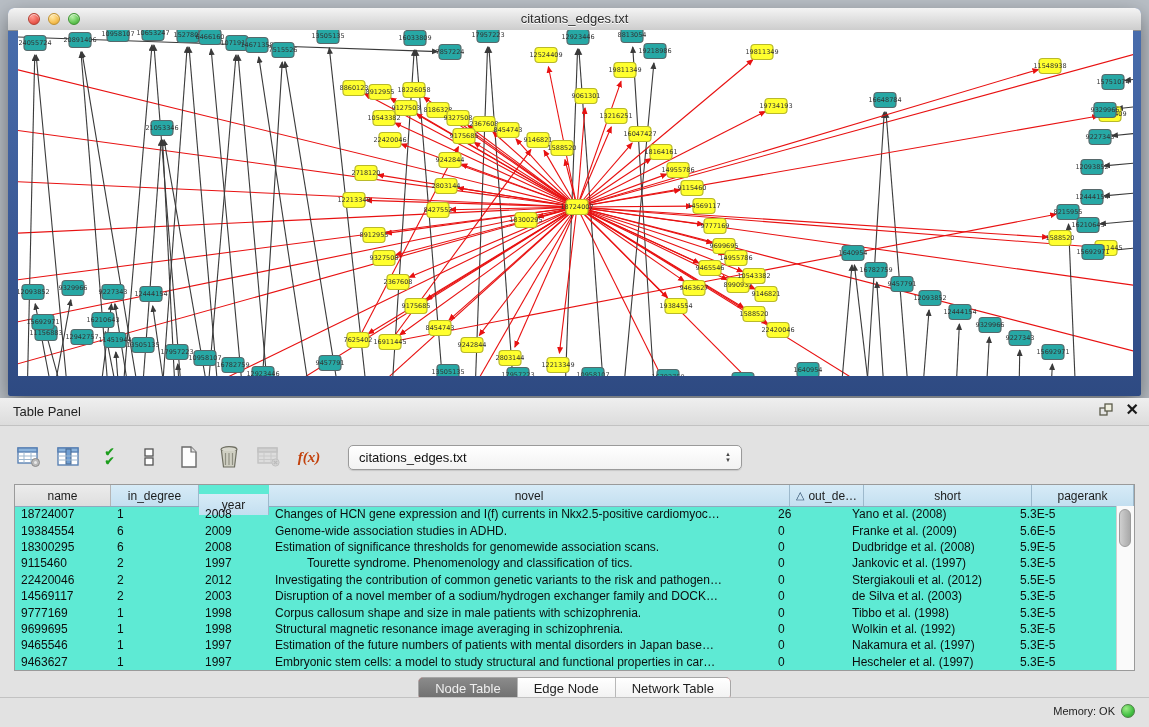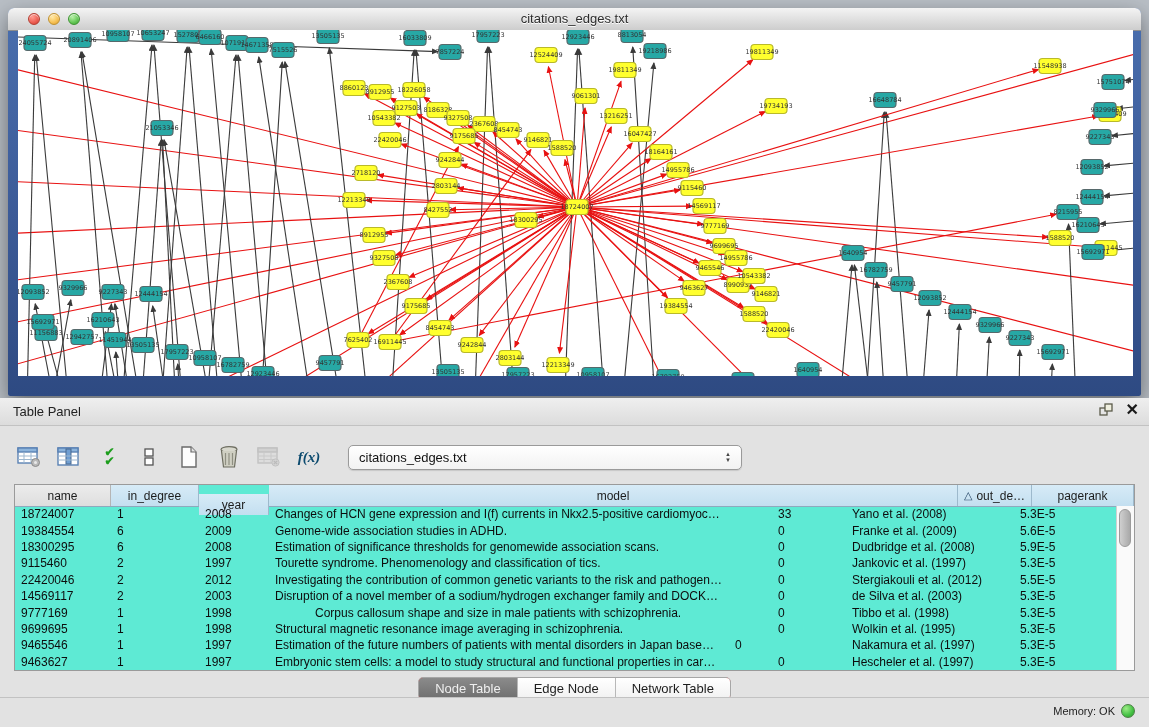--- a/index.html
+++ b/index.html
@@ -29,21 +29,21 @@
     background:linear-gradient(180deg,#efefef,#dcdcdc);border-bottom:1px solid #c2c2c2;}
   .panel-header .ph-title{position:absolute;left:13px;top:6px;font-size:13px;color:#222;}
   .ph-icons{position:absolute;right:10px;top:4px;display:flex;gap:12px;align-items:center;}
   .float-ic{width:16px;height:16px;display:inline-block;}
   .close-ic{font-size:16px;font-weight:bold;color:#1a1a1a;line-height:16px;cursor:default;}
 
   .panel-body{position:absolute;left:0;top:27px;right:0;bottom:29px;}
   .toolbar{position:absolute;left:14px;top:16px;height:32px;display:flex;align-items:center;gap:10px;}
   .tbtn{width:30px;height:28px;display:flex;align-items:center;justify-content:center;border-radius:3px;}
   .tbtn.disabled{opacity:.45;}
-  .fx{font-family:"Liberation Serif",serif;font-style:italic;font-weight:bold;font-size:15px;color:#0c4a6e;}
+  .fx{font-family:"Liberation Serif",serif;font-style:italic;font-weight:bold;font-size:15px;color:#c2410c;}
   .checks{color:#1d9e1d;font-size:12px;line-height:9px;font-weight:bold;letter-spacing:-1px;}
   .combo{margin-left:14px;width:392px;height:23px;border:1px solid #9a9a9a;border-radius:5px;
     background:linear-gradient(180deg,#ffffff,#f2f2f2);display:flex;align-items:center;
     box-shadow:inset 0 1px 0 #fff,0 1px 1px rgba(0,0,0,.12);}
   .combo .val{flex:1;font-size:13px;color:#111;padding-left:10px;}
   .combo .ud{width:18px;text-align:center;color:#444;font-size:6px;line-height:6px;padding-right:4px;}
 
   .table-box{position:absolute;left:14px;top:59px;width:1121px;height:187px;
     border:1px solid #9a9a9a;background:#5eead4;box-sizing:border-box;overflow:hidden;}
   .thead{display:flex;height:21px;border-bottom:1px solid #8fa9bd;}
@@ -755,37 +755,40 @@
             <div class="th plain" style="width: 96px;">
               <span>name</span>
             </div>
             <div class="th" style="width: 88px;">
               <span>in_degree</span>
             </div>
             <div class="th" style="width: 70px; margin-top: 9px;">
               <span>year</span>
             </div>
             <div class="th" style="flex: 1 1 0%;">
-              <span>model</span>
+              <span>novel</span>
             </div>
             <div class="th" style="width: 74px;">
               <span class="sort">△</span>
               <span>out_de…</span>
+            </div>
+            <div class="th" style="width: 168px;">
+              <span>short</span>
             </div>
             <div class="th" style="width: 102px;">
               <span>pagerank</span>
             </div>
           </div>
         <div class="tbody" id="tbody">
             <div class="tr">
               <div class="td" style="width: 96px;">18724007</div>
               <div class="td" style="width: 88px;">1</div>
               <div class="td" style="width: 70px;">2008</div>
               <div class="td" style="flex: 1 1 0%;">Changes of HCN gene expression and I(f) currents in Nkx2.5-positive cardiomyoc…</div>
-              <div class="td" style="width: 74px;">33</div>
+              <div class="td" style="width: 74px;">26</div>
               <div class="td" style="width: 168px;">Yano et al. (2008)</div>
               <div class="td" style="width: 102px;">5.3E-5</div>
             </div>
             <div class="tr">
               <div class="td" style="width: 96px;">19384554</div>
               <div class="td" style="width: 88px;">6</div>
               <div class="td" style="width: 70px;">2009</div>
               <div class="td" style="flex: 1 1 0%;">Genome-wide association studies in ADHD.</div>
               <div class="td" style="width: 74px;">0</div>
               <div class="td" style="width: 168px;">Franke et al. (2009)</div>
@@ -797,21 +800,21 @@
               <div class="td" style="width: 70px;">2008</div>
               <div class="td" style="flex: 1 1 0%;">Estimation of significance thresholds for genomewide association scans.</div>
               <div class="td" style="width: 74px;">0</div>
               <div class="td" style="width: 168px;">Dudbridge et al. (2008)</div>
               <div class="td" style="width: 102px;">5.9E-5</div>
             </div>
             <div class="tr">
               <div class="td" style="width: 96px;">9115460</div>
               <div class="td" style="width: 88px;">2</div>
               <div class="td" style="width: 70px;">1997</div>
-              <div class="td" style="flex: 1 1 0%;">Tourette syndrome. Phenomenology and classification of tics.</div>
+              <div class="td" style="flex: 1 1 0%; margin-left: 32px;">Tourette syndrome. Phenomenology and classification of tics.</div>
               <div class="td" style="width: 74px;">0</div>
               <div class="td" style="width: 168px;">Jankovic et al. (1997)</div>
               <div class="td" style="width: 102px;">5.3E-5</div>
             </div>
             <div class="tr">
               <div class="td" style="width: 96px;">22420046</div>
               <div class="td" style="width: 88px;">2</div>
               <div class="td" style="width: 70px;">2012</div>
               <div class="td" style="flex: 1 1 0%;">Investigating the contribution of common genetic variants to the risk and pathogen…</div>
               <div class="td" style="width: 74px;">0</div>
@@ -824,41 +827,41 @@
               <div class="td" style="width: 70px;">2003</div>
               <div class="td" style="flex: 1 1 0%;">Disruption of a novel member of a sodium/hydrogen exchanger family and DOCK…</div>
               <div class="td" style="width: 74px;">0</div>
               <div class="td" style="width: 168px;">de Silva et al. (2003)</div>
               <div class="td" style="width: 102px;">5.3E-5</div>
             </div>
             <div class="tr">
               <div class="td" style="width: 96px;">9777169</div>
               <div class="td" style="width: 88px;">1</div>
               <div class="td" style="width: 70px;">1998</div>
-              <div class="td" style="flex: 1 1 0%; margin-left: 40px;">Corpus callosum shape and size in male patients with schizophrenia.</div>
+              <div class="td" style="flex: 1 1 0%;">Corpus callosum shape and size in male patients with schizophrenia.</div>
               <div class="td" style="width: 74px;">0</div>
               <div class="td" style="width: 168px;">Tibbo et al. (1998)</div>
               <div class="td" style="width: 102px;">5.3E-5</div>
             </div>
             <div class="tr">
               <div class="td" style="width: 96px;">9699695</div>
               <div class="td" style="width: 88px;">1</div>
               <div class="td" style="width: 70px;">1998</div>
               <div class="td" style="flex: 1 1 0%;">Structural magnetic resonance image averaging in schizophrenia.</div>
               <div class="td" style="width: 74px;">0</div>
-              <div class="td" style="width: 168px;">Wolkin et al. (1995)</div>
+              <div class="td" style="width: 168px;">Wolkin et al. (1992)</div>
               <div class="td" style="width: 102px;">5.3E-5</div>
             </div>
             <div class="tr">
               <div class="td" style="width: 96px;">9465546</div>
               <div class="td" style="width: 88px;">1</div>
               <div class="td" style="width: 70px;">1997</div>
               <div class="td" style="flex: 1 1 0%;">Estimation of the future numbers of patients with mental disorders in Japan base…</div>
               <div class="td" style="width: 74px;">0</div>
-              <div class="td" style="width: 168px; margin-left: 43px;">Nakamura et al. (1997)</div>
+              <div class="td" style="width: 168px;">Nakamura et al. (1997)</div>
               <div class="td" style="width: 102px;">5.3E-5</div>
             </div>
             <div class="tr">
               <div class="td" style="width: 96px;">9463627</div>
               <div class="td" style="width: 88px;">1</div>
               <div class="td" style="width: 70px;">1997</div>
               <div class="td" style="flex: 1 1 0%;">Embryonic stem cells: a model to study structural and functional properties in car…</div>
               <div class="td" style="width: 74px;">0</div>
               <div class="td" style="width: 168px;">Hescheler et al. (1997)</div>
               <div class="td" style="width: 102px;">5.3E-5</div>

